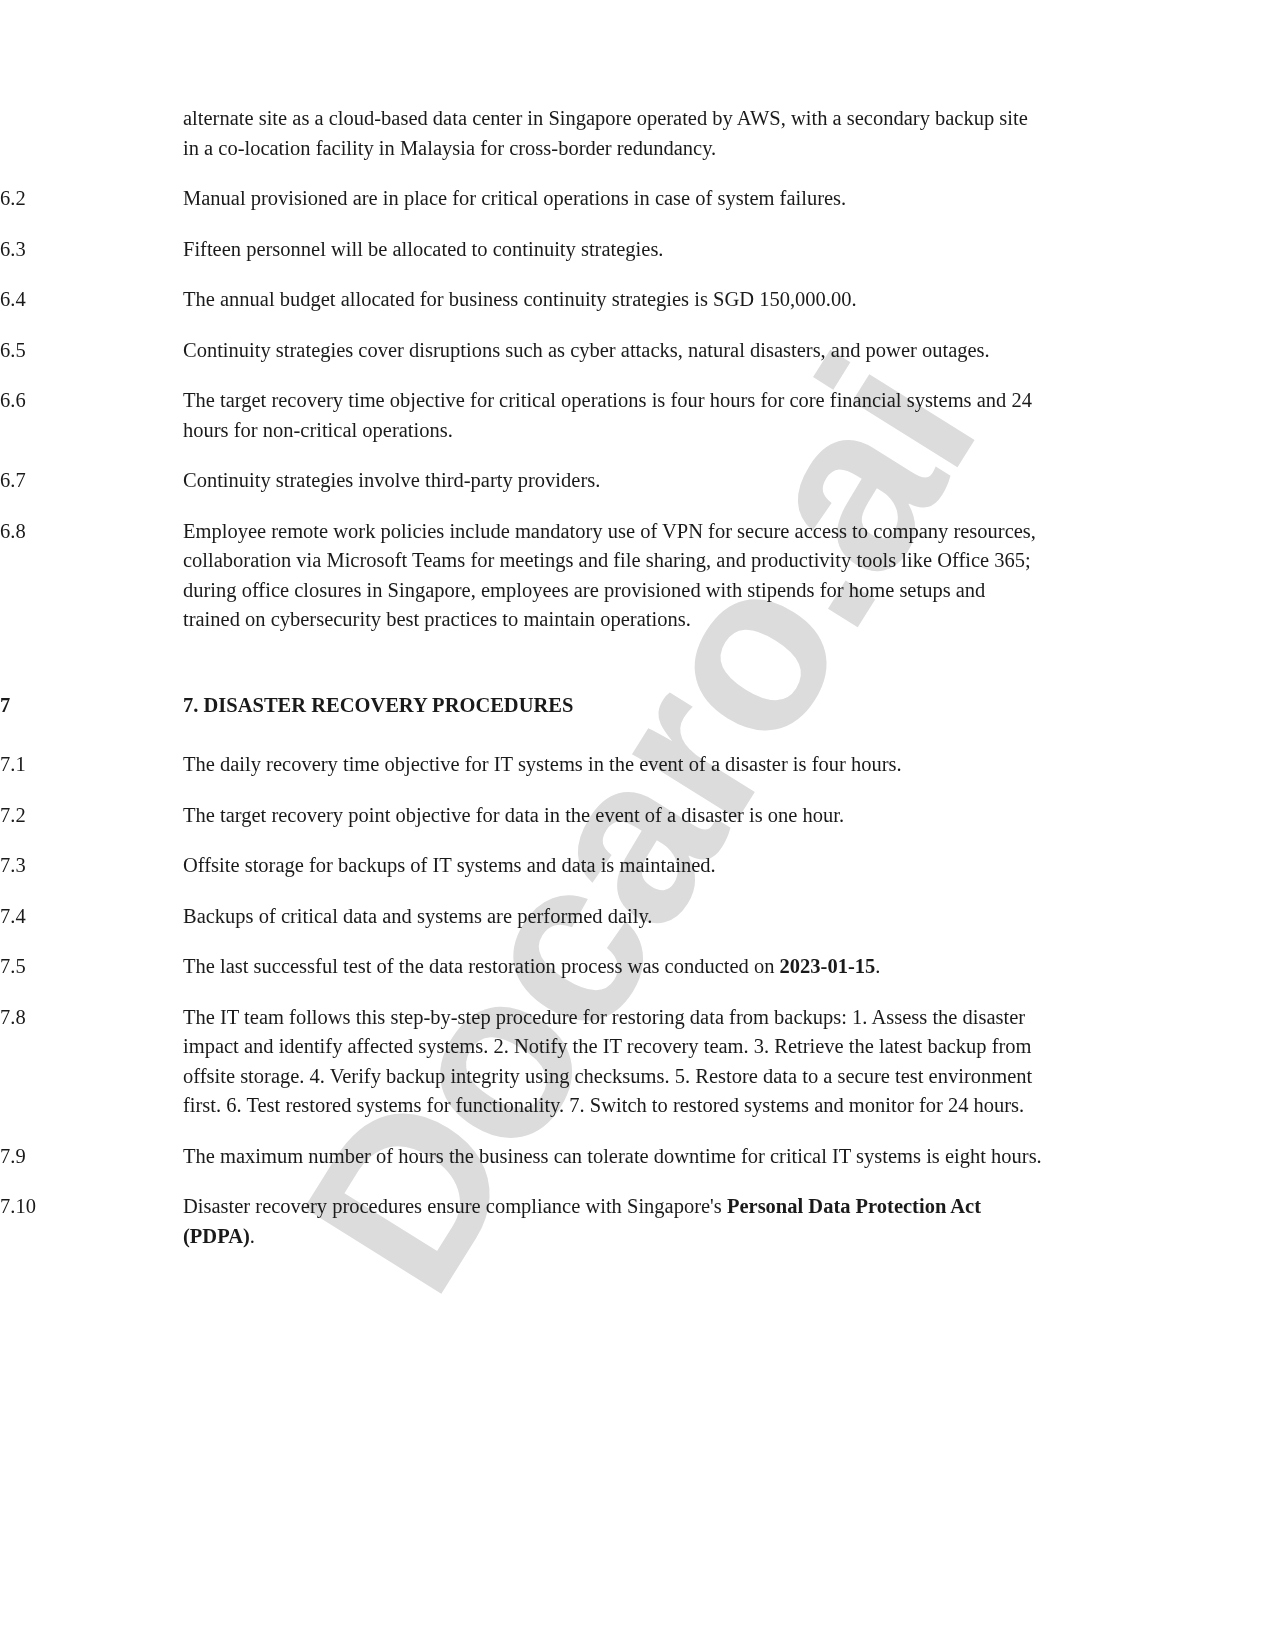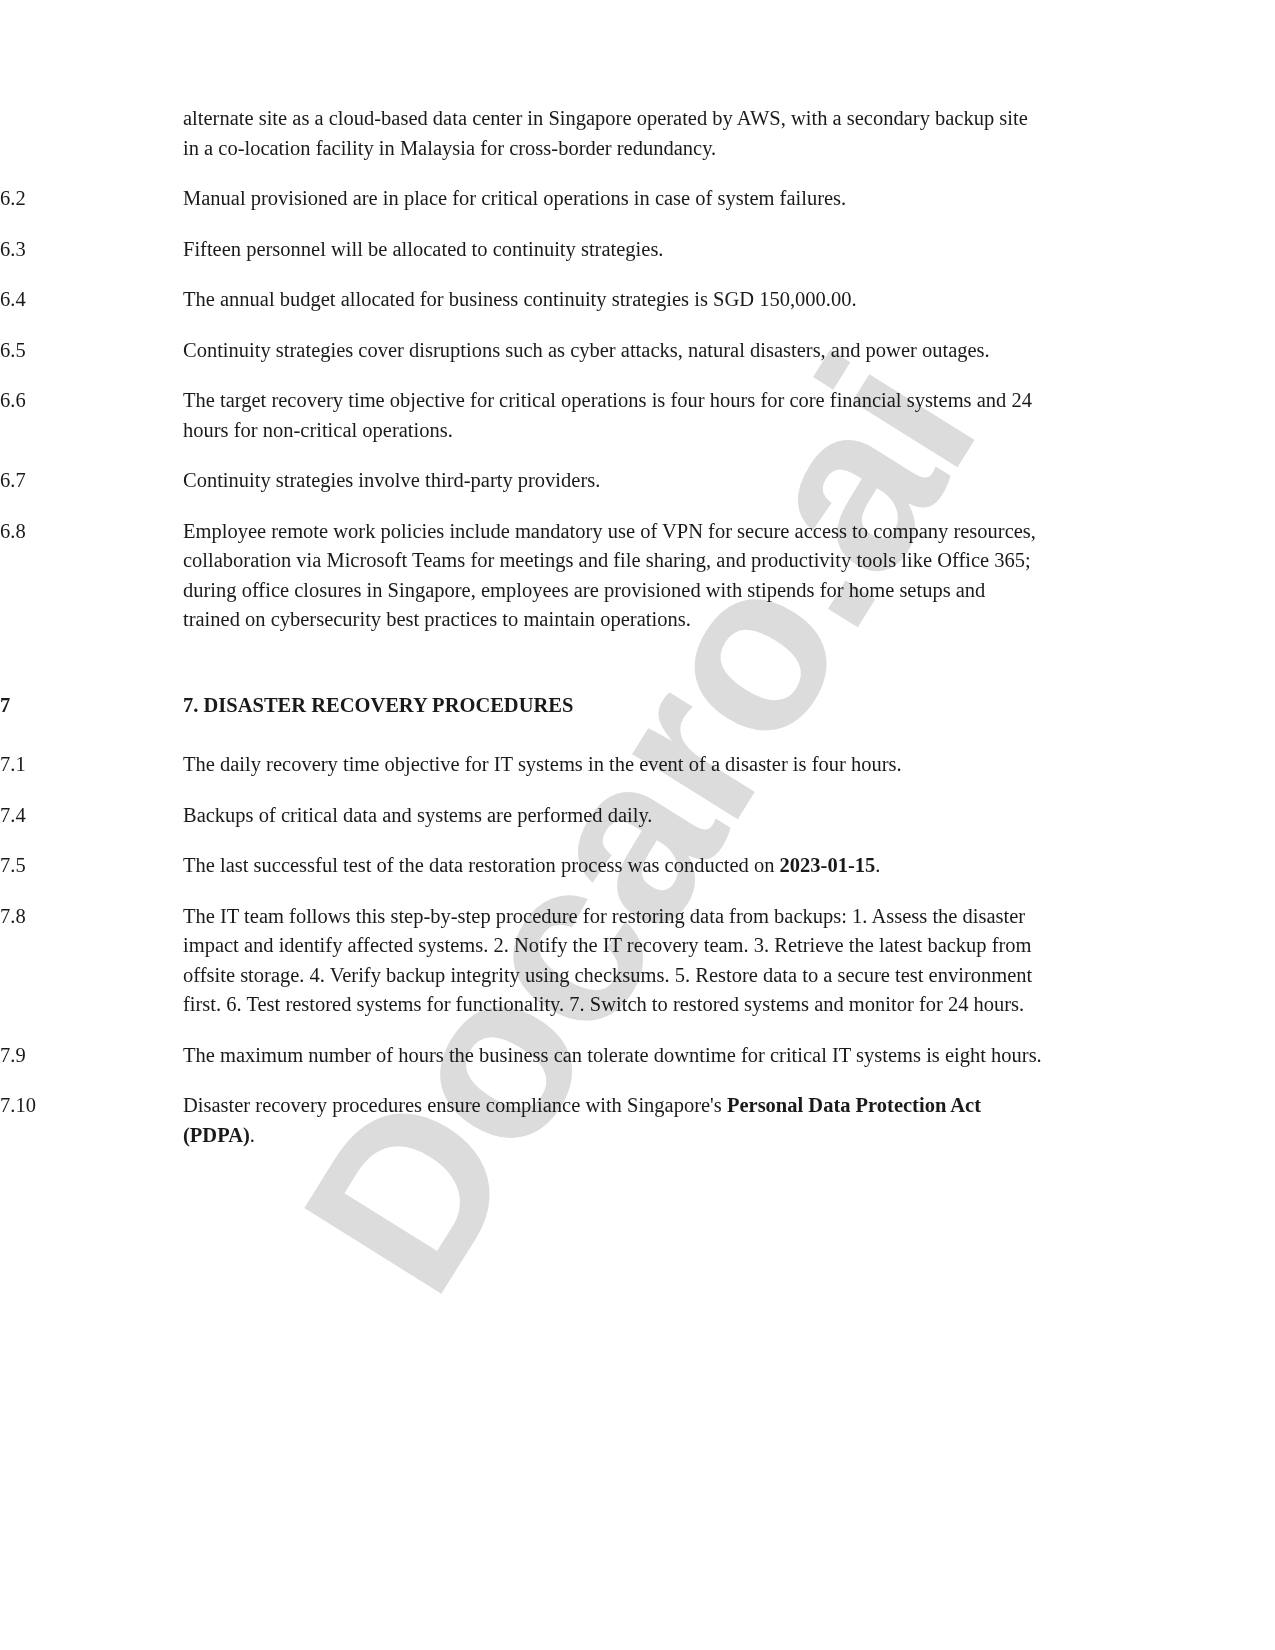--- a/index.html
+++ b/index.html
@@ -139,20 +139,28 @@
       </div>
       <div class="clause heading">
         <div class="clause-num">7</div>
         <div class="clause-body"><b>7. DISASTER RECOVERY PROCEDURES</b></div>
       </div>
       <div class="clause">
         <div class="clause-num">7.1</div>
         <div class="clause-body"><span>The daily recovery time objective for IT systems in the event of a disaster is four hours.</span></div>
       </div>
       <div class="clause">
+        <div class="clause-num">7.2</div>
+        <div class="clause-body"><span>The target recovery point objective for data in the event of a disaster is one hour.</span></div>
+      </div>
+      <div class="clause">
+        <div class="clause-num">7.3</div>
+        <div class="clause-body"><span>Offsite storage for backups of IT systems and data is maintained.</span></div>
+      </div>
+      <div class="clause">
         <div class="clause-num">7.4</div>
         <div class="clause-body"><span>Backups of critical data and systems are performed daily.</span></div>
       </div>
       <div class="clause">
         <div class="clause-num">7.5</div>
         <div class="clause-body"><span>The last successful test of the data restoration process was conducted on </span><b>2023-01-15</b><span>.</span></div>
       </div>
       <div class="clause">
         <div class="clause-num">7.8</div>
         <div class="clause-body"><span>The IT team follows this step-by-step procedure for restoring data from backups: 1. Assess the disaster impact and identify affected systems. 2. Notify the IT recovery team. 3. Retrieve the latest backup from offsite storage. 4. Verify backup integrity using checksums. 5. Restore data to a secure test environment first. 6. Test restored systems for functionality. 7. Switch to restored systems and monitor for 24 hours.</span></div>

